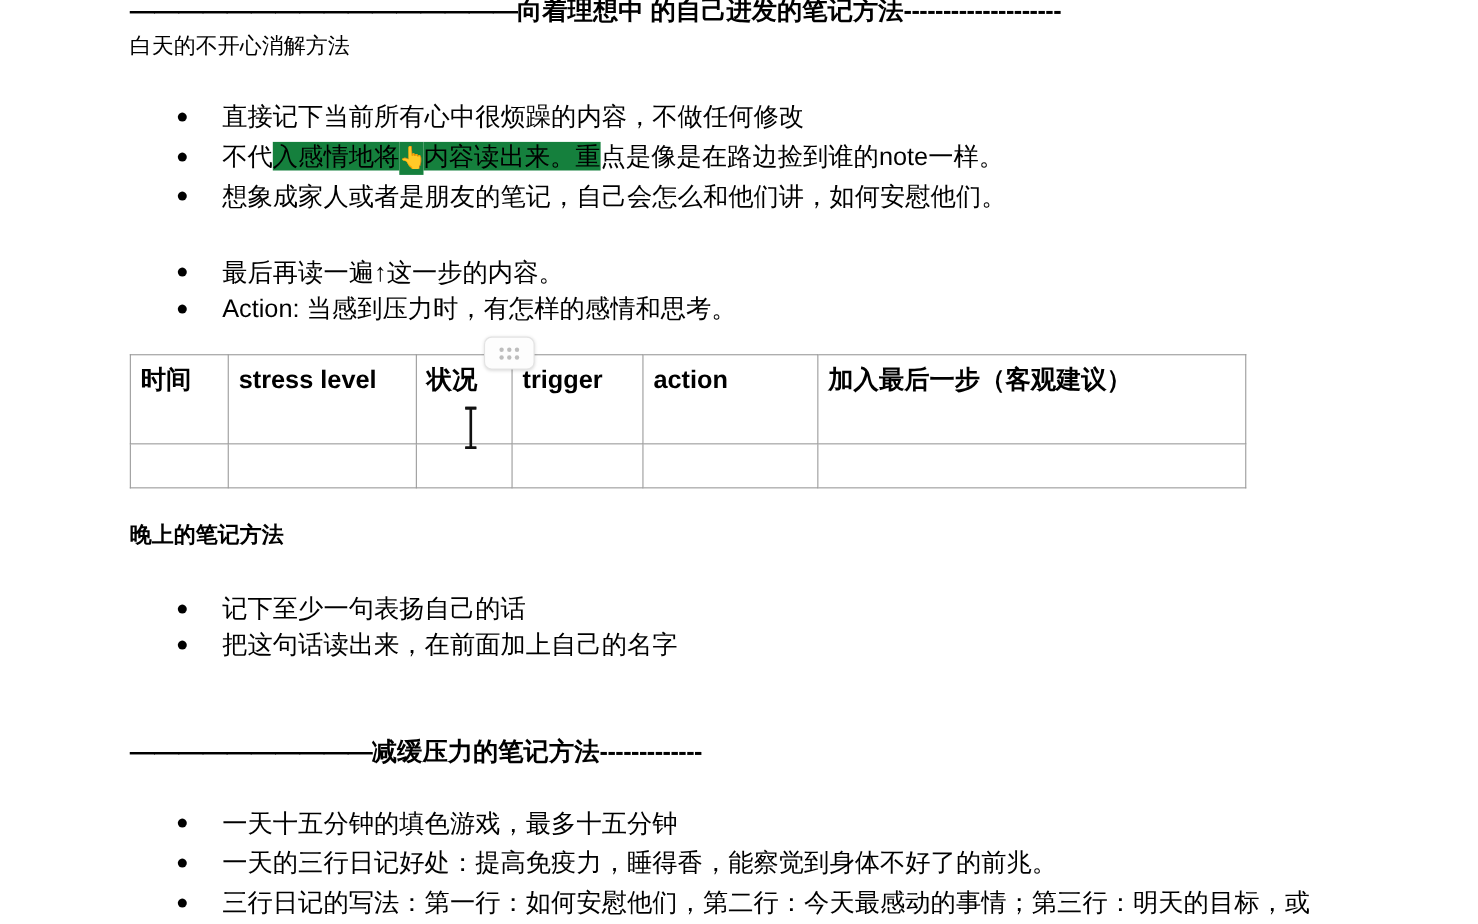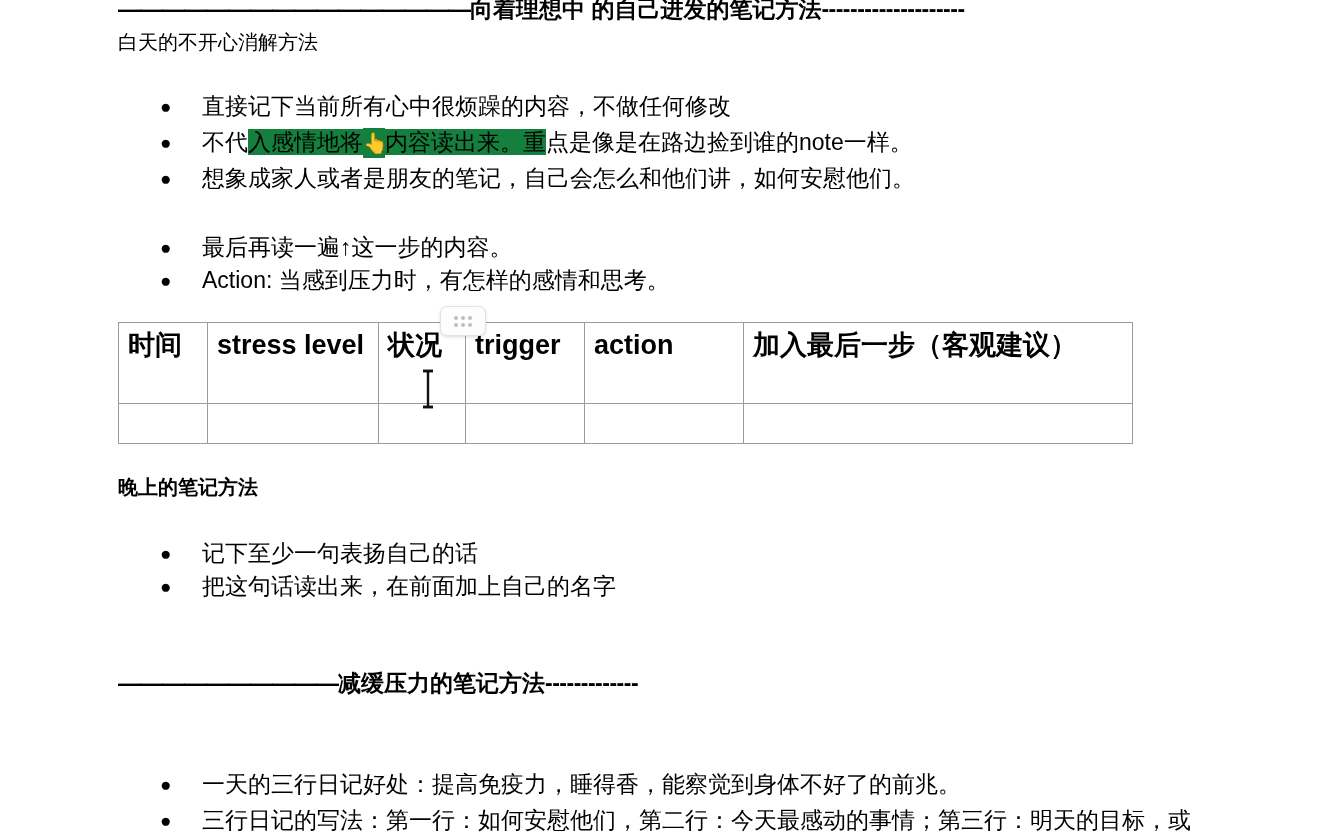--- a/index.html
+++ b/index.html
@@ -82,21 +82,21 @@
   }
 
   
   #note-table {
     position: absolute;
     left: 118px;
     top: 322px;
     width: 900px;
     border-collapse: collapse;
     table-layout: fixed;
-    font-size: 27px;
+    font-size: 23px;
   }
   #note-table td {
     border: 1px solid #9b9b9b;
     padding: 5px 9px 6px 9px;
     vertical-align: top;
     font-weight: bold;
     line-height: 35px;
     word-break: break-word;
   }
   #note-table tr.head-row td { height: 69px; }
@@ -226,20 +226,23 @@
     <span class="bullet-dot">●</span><span class="bullet-text">记下至少一句表扬自己的话</span>
   </div>
   <div class="bullet-row" style="top:571px;">
     <span class="bullet-dot">●</span><span class="bullet-text">把这句话读出来，在前面加上自己的名字</span>
   </div>
 
   <div class="divider-heading" style="left:118px; top:668px;">
     <span class="em-run">——————————</span><span>减缓压力的笔记方法</span><span class="dash-run">-------------</span>
   </div>
 
+  <div class="bullet-row" style="top:733px;">
+    <span class="bullet-dot">●</span><span class="bullet-text">一天十五分钟的填色游戏，最多十五分钟</span>
+  </div>
   <div class="bullet-row" style="top:769px;">
     <span class="bullet-dot">●</span><span class="bullet-text">一天的三行日记好处：提高免疫力，睡得香，能察觉到身体不好了的前兆。</span>
   </div>
   <div class="bullet-row" style="top:805px;">
     <span class="bullet-dot">●</span><span class="bullet-text">三行日记的写法：第一行：如何安慰他们，第二行：今天最感动的事情；第三行：明天的目标，或</span>
   </div>
 
 </div>
 
 </body></html>

